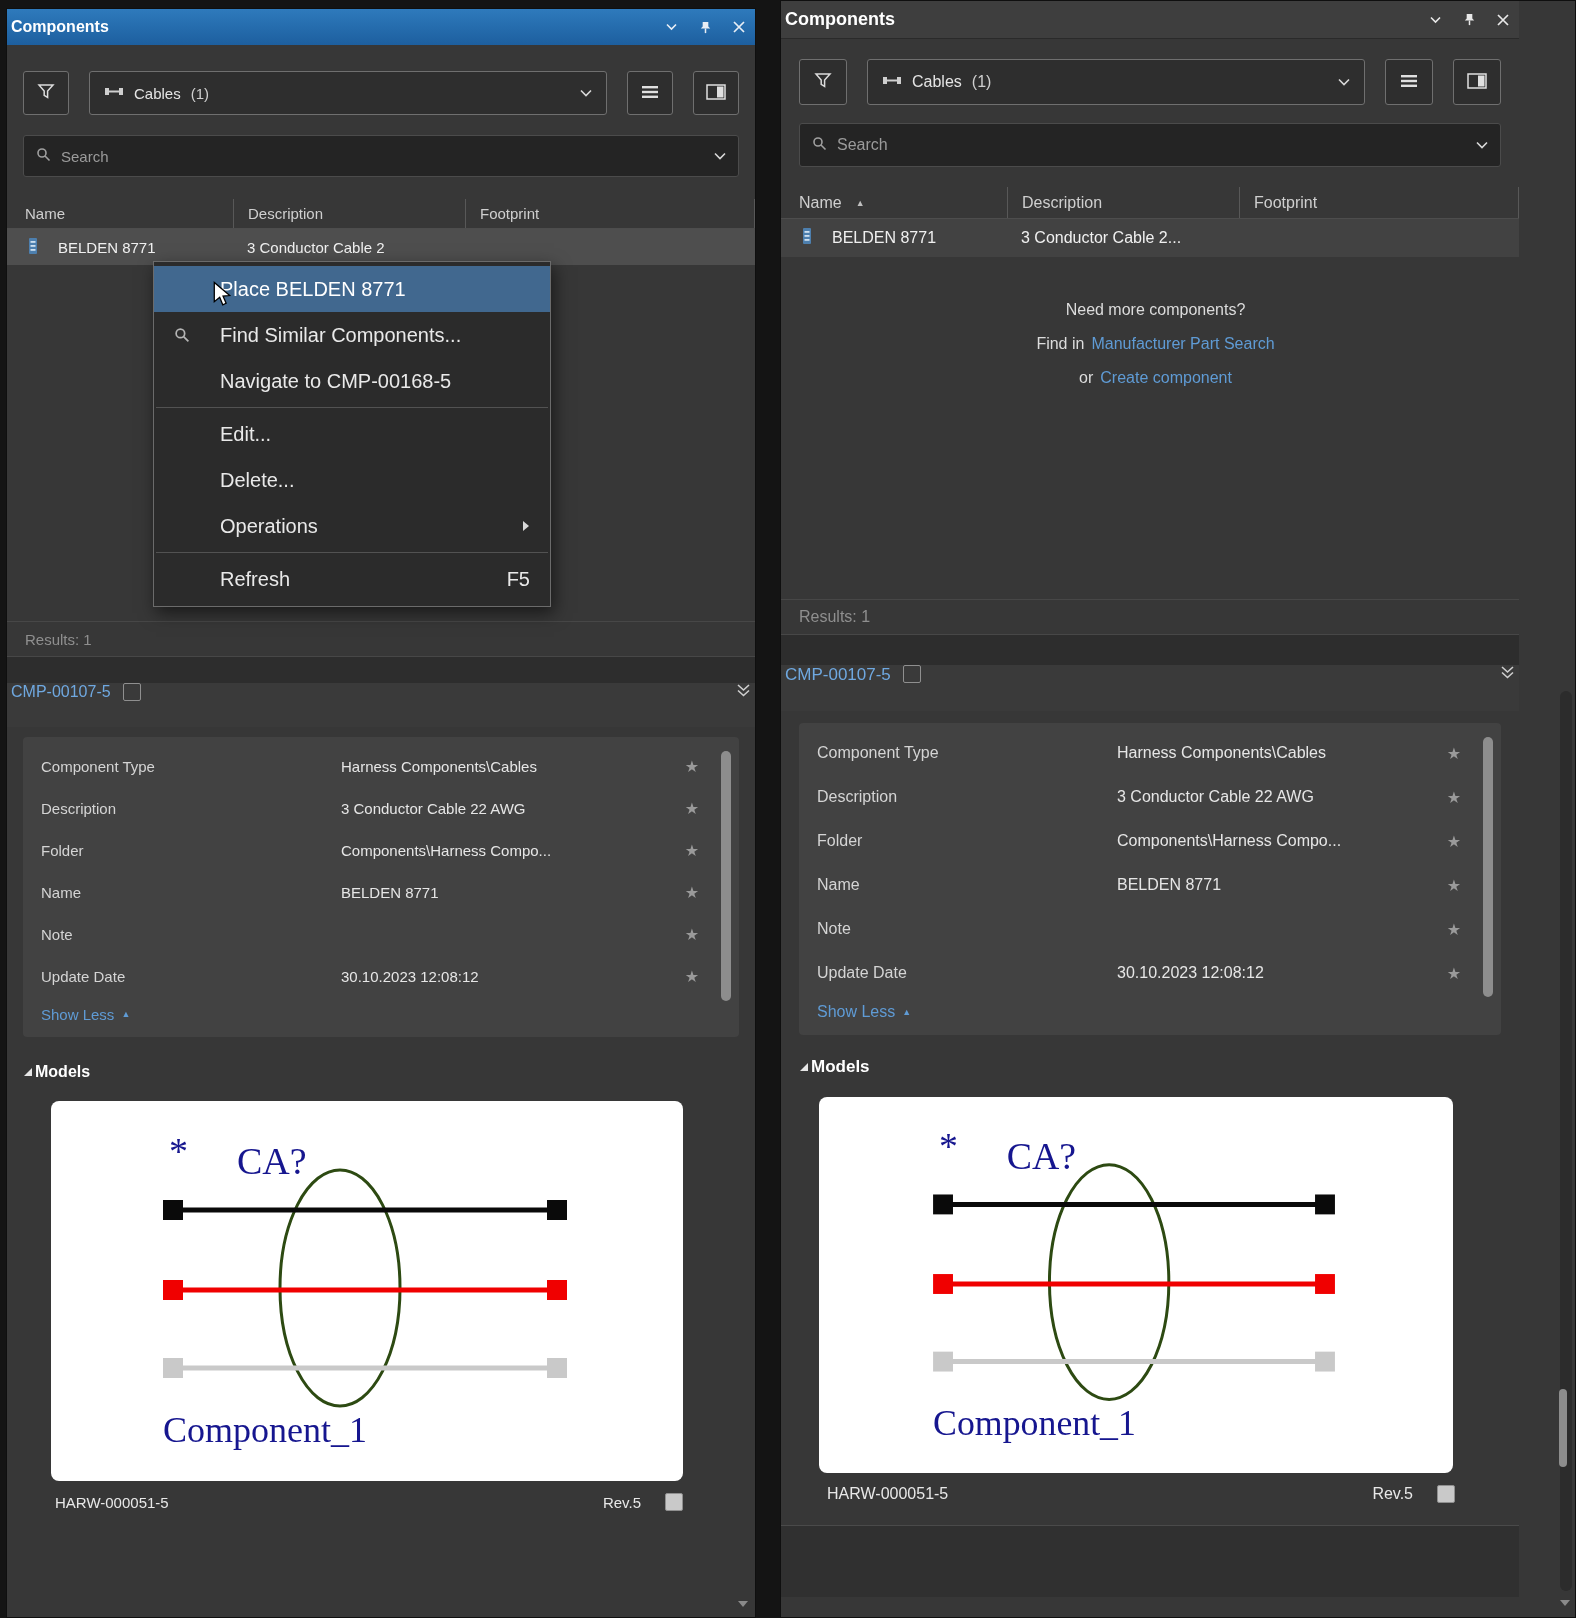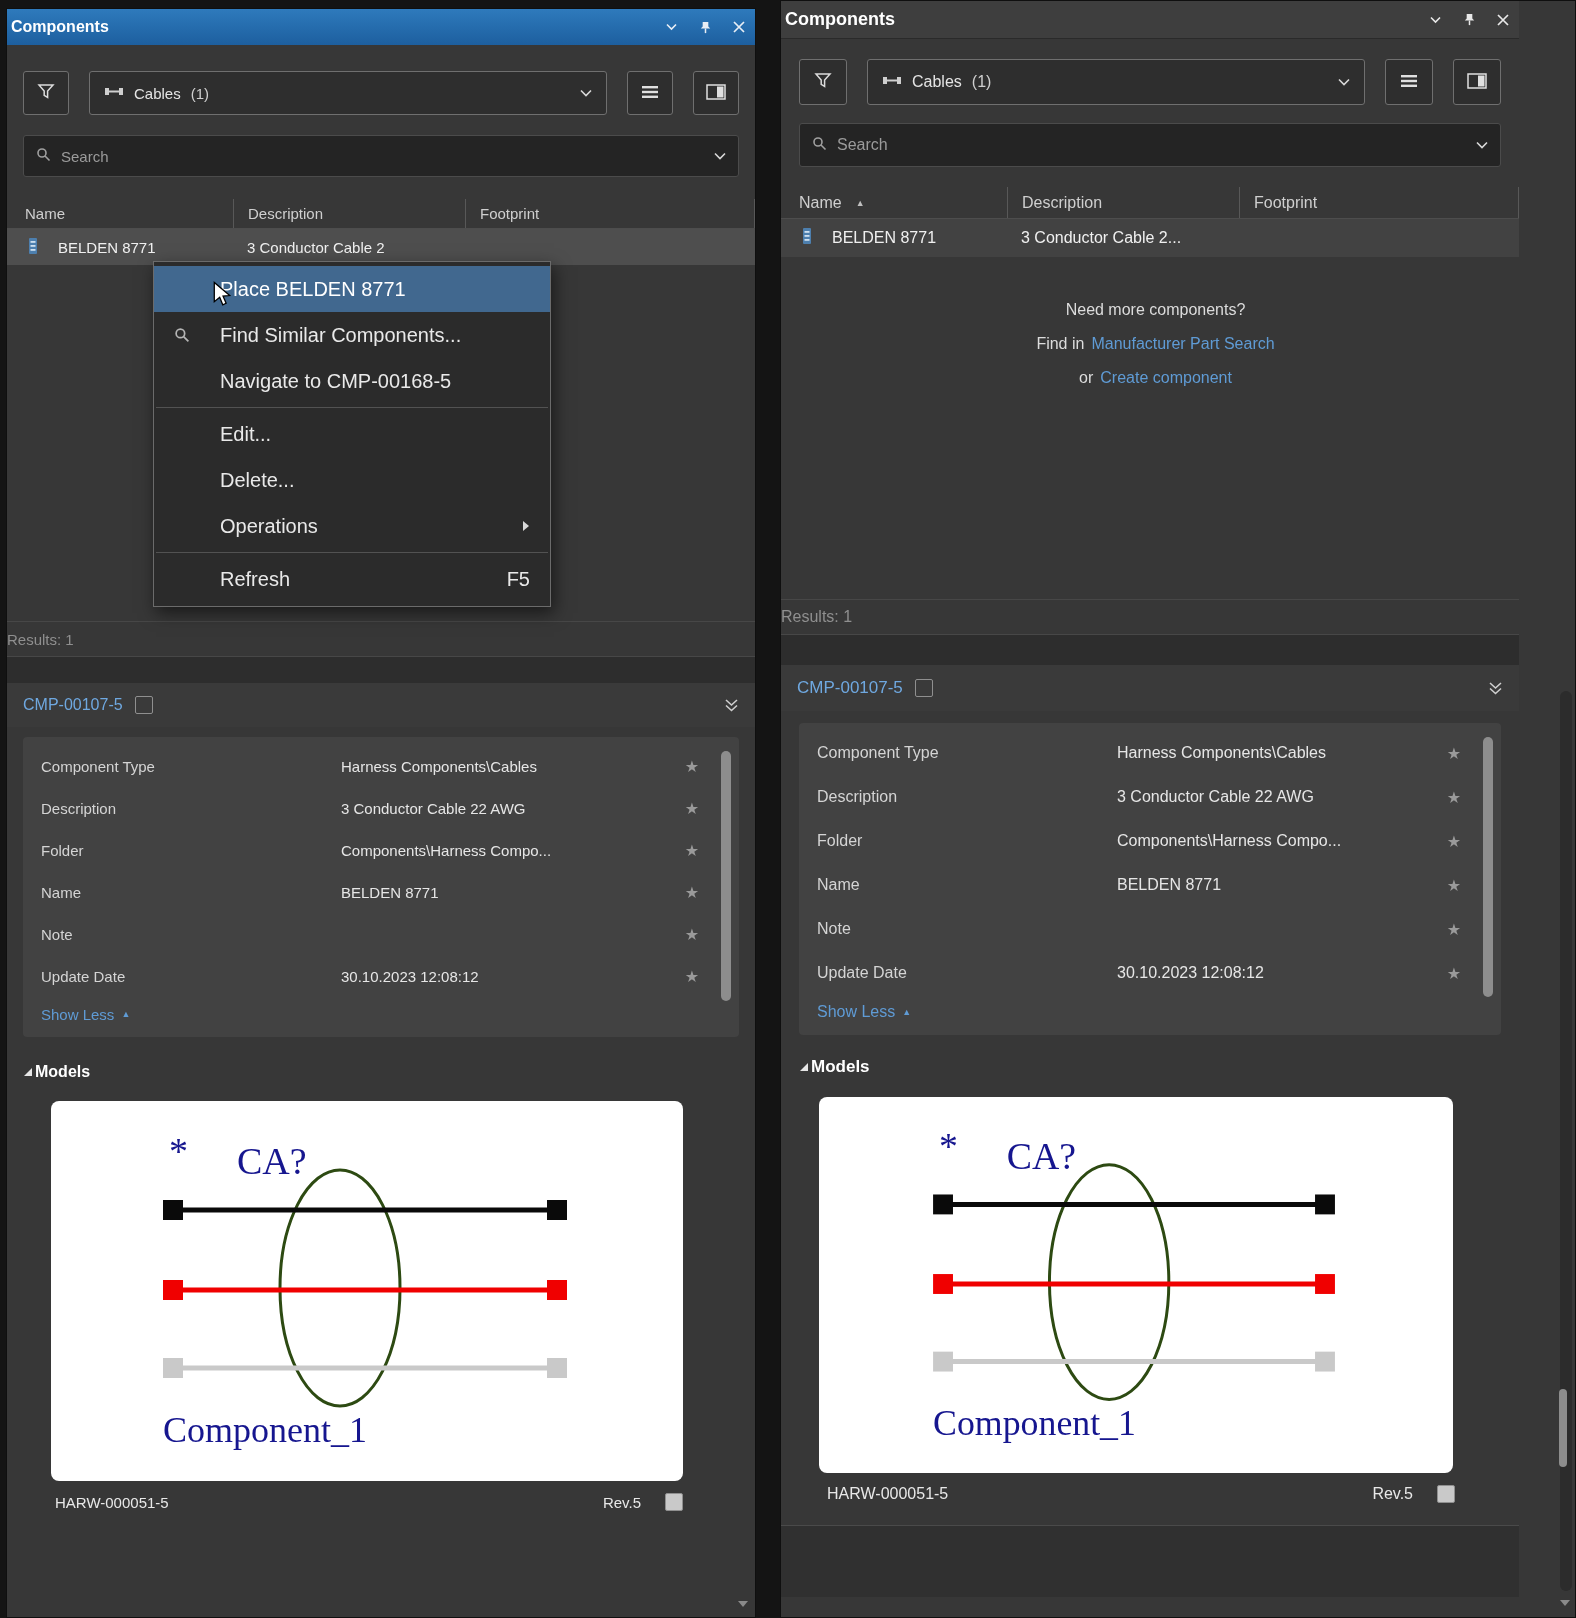--- a/index.html
+++ b/index.html
@@ -46,25 +46,25 @@
   #panel-left .trow{background:#4e4e4e}
   #panel-right .trow{background:#424242;height:38px}
   .chip{flex:0 0 auto;margin-right:10px}
 
   .list-fill{height:356px;position:relative}
   #panel-right .list-fill{height:342px}
   .empty{position:absolute;left:11px;right:0;top:36px;text-align:center;color:#dcdcdc;line-height:34px}
   .empty .esrow{display:flex;justify-content:center;gap:7px}
   .link{color:#5f9bd5;text-decoration-style:dashed;cursor:pointer}
 
-  .results{height:36px;border-top:1px solid #474747;border-bottom:1px solid #474747;display:flex;align-items:center;color:#8f8f8f}
+  .results{height:36px;border-top:1px solid #474747;border-bottom:1px solid #474747;display:flex;align-items:center;padding-left:18px;color:#8f8f8f}
   .sect-gap{height:26px;background:#2d2d2d}
   #panel-right .sect-gap{height:30px}
 
-  .dhead{height:44px;display:flex;align-items:center;padding:0 16px;background:#3a3a3a}
+  .dhead{height:44px;display:flex;padding:0 4px;background:#3a3a3a}
   #panel-right .dhead{height:46px}
   .cmp-id{color:#6fa8e0;font-size:16px}
   #panel-right .cmp-id{font-size:17px}
   .cb{width:18px;height:18px;border:1px solid #8f8f8f;border-radius:2px;margin-left:12px;background:#3a3a3a}
   .cb.light{background:#c9c9c9}
   .dbl{margin-left:auto;display:flex}
 
   .inset{margin:10px 16px 0;background:#424242;border-radius:4px;padding:8px 40px 6px 18px;position:relative}
   #panel-right .inset{margin:12px 18px 0}
   .prow{display:flex;align-items:center;height:42px}

